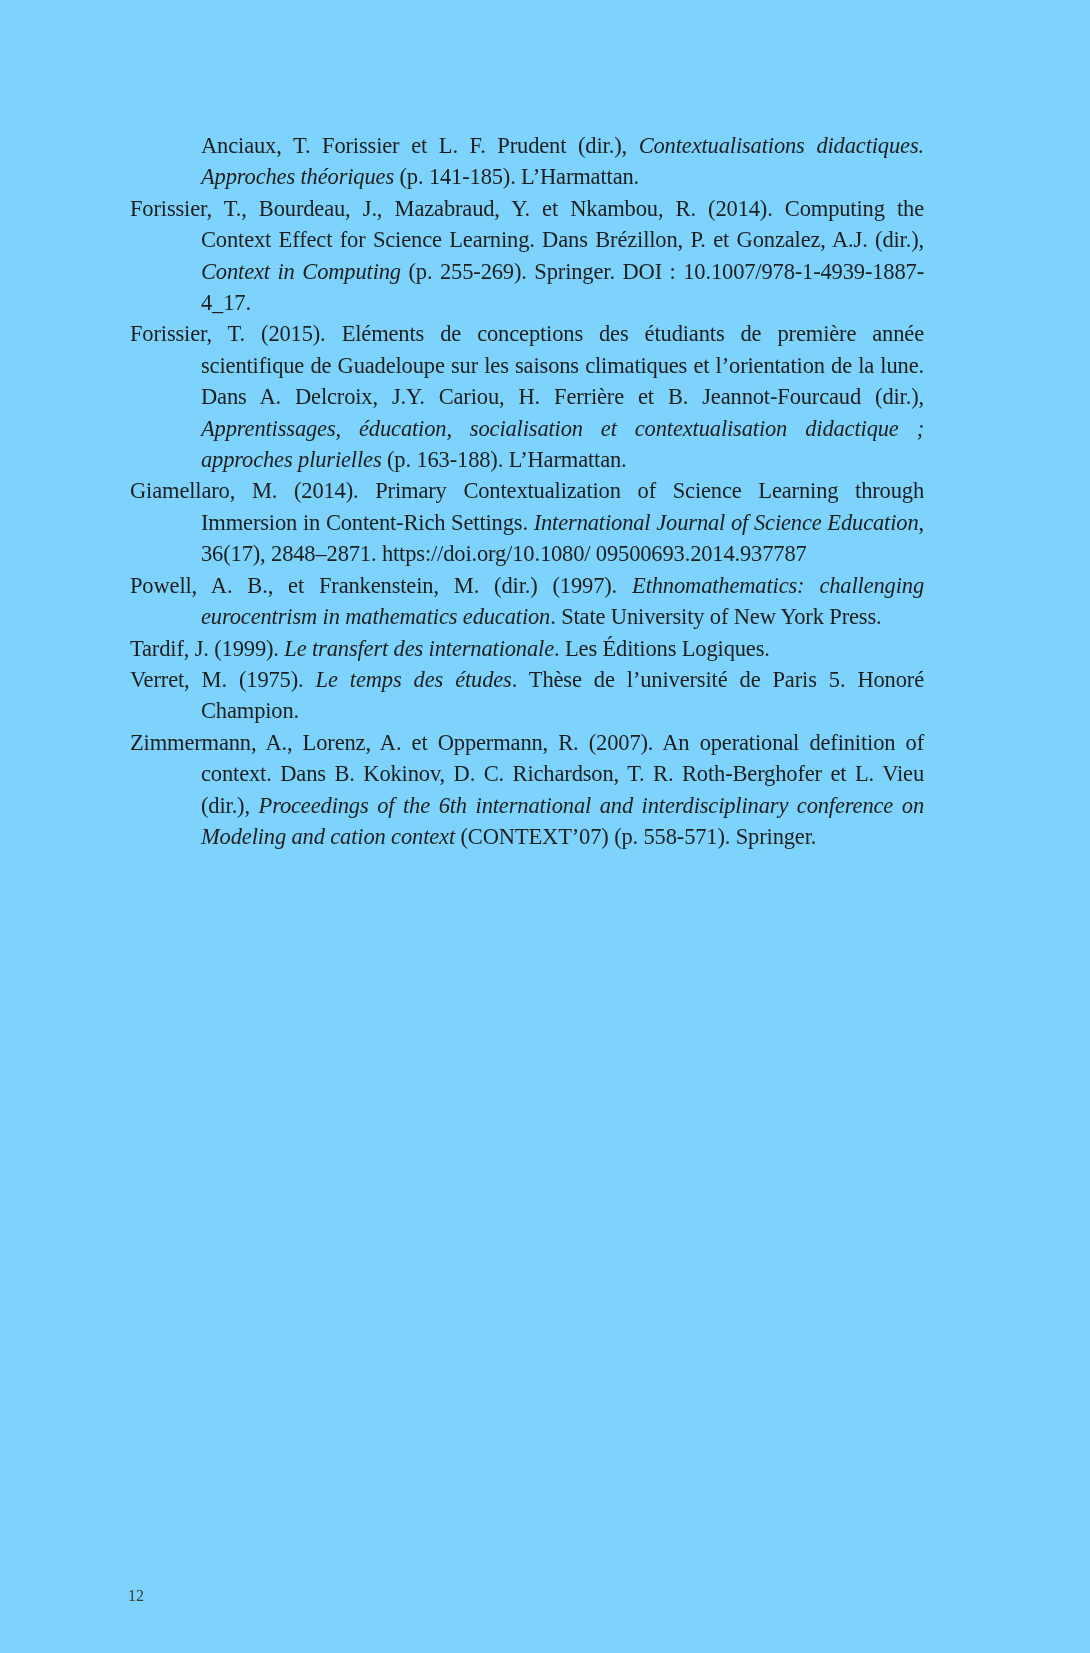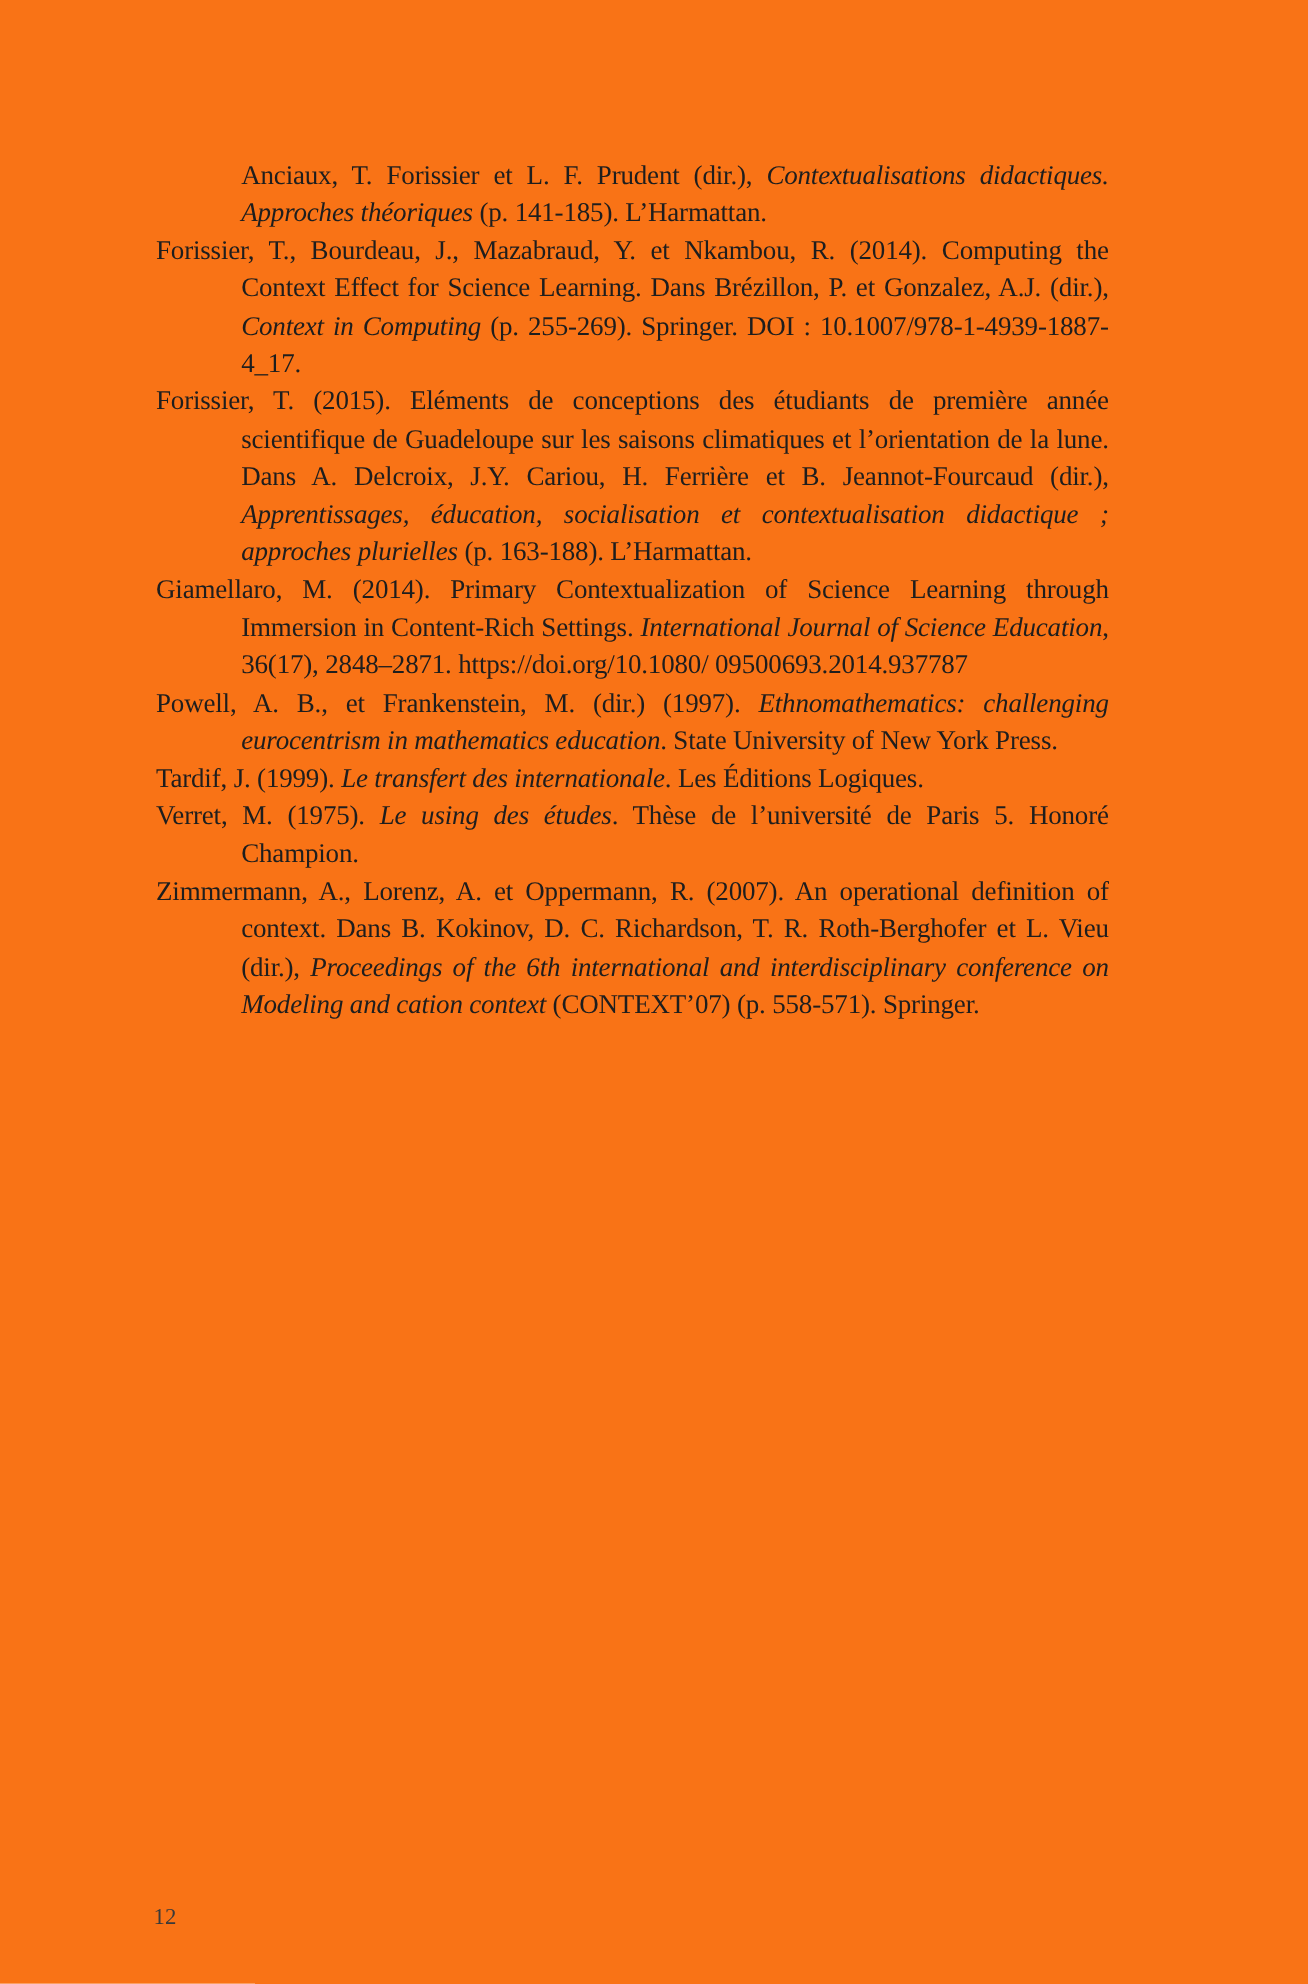--- a/index.html
+++ b/index.html
@@ -13,21 +13,21 @@
       position: relative;
       overflow: hidden;
       font-family: "Liberation Serif", "DejaVu Serif", serif;
       color: #1e1e1e;
     }
     .page {
       position: absolute;
       left: 0; top: 0;
       width: 1090px;
       height: 1653px;
-      background: #f97316;
+      background: #7dd3fc;
     }
     .bibliography {
       position: absolute;
       left: 130px;
       top: 130px;
       width: 794px;
       font-size: 22.5px;
       line-height: 31.4px;
       letter-spacing: -0.15px;
     }
@@ -42,33 +42,33 @@
       padding-left: 71px;
       text-indent: 0;
     }
     .entry .seg-italic {
       font-style: italic;
     }
     .page-number {
       position: absolute;
       left: 128px;
       top: 1587px;
-      font-size: 19px;
+      font-size: 16px;
       color: #3a3a3a;
       font-family: "Liberation Serif", "DejaVu Serif", serif;
     }
   </style>
 </head>
 <body>
 
 <div class="page">
   <div class="bibliography" id="bibliography">
       <p class="entry continuation"><span>Anciaux, T. Forissier et L. F. Prudent (dir.), </span><span class="seg-italic">Contextualisations didac­tiques. Approches théoriques</span><span> (p. 141-185). L’Harmattan.</span></p>
       <p class="entry"><span>Forissier, T., Bourdeau, J., Mazabraud, Y. et Nkambou, R. (2014). Computing the Context Effect for Science Learning. Dans Brézillon, P. et Gonzalez, A.J. (dir.), </span><span class="seg-italic">Context in Computing</span><span> (p. 255-269). Springer. DOI : 10.1007/978-1-4939-1887-4_17.</span></p>
       <p class="entry"><span>Forissier, T. (2015). Eléments de conceptions des étudiants de première année scientifique de Guadeloupe sur les saisons climatiques et l’orientation de la lune. Dans A. Delcroix, J.Y. Cariou, H. Ferrière et B. Jeannot-Fourcaud (dir.), </span><span class="seg-italic">Apprentissages, éducation, socialisation et contextualisation didactique ; approches plurielles</span><span> (p. 163-188). L’Harmattan.</span></p>
       <p class="entry"><span>Giamellaro, M. (2014). Primary Contextualization of Science Learning through Immersion in Content-Rich Settings. </span><span class="seg-italic">International Journal of Science Education</span><span>, 36(17), 2848–2871. https://doi.org/10.1080/ 09500693.2014.937787</span></p>
       <p class="entry"><span>Powell, A. B., et Frankenstein, M. (dir.) (1997). </span><span class="seg-italic">Ethnomathematics: challen­ging eurocentrism in mathematics education</span><span>. State University of New York Press.</span></p>
       <p class="entry"><span>Tardif, J. (1999). </span><span class="seg-italic">Le transfert des internationale</span><span>. Les Éditions Logiques.</span></p>
-      <p class="entry"><span>Verret, M. (1975). </span><span class="seg-italic">Le using des études</span><span>. Thèse de l’université de Paris 5. Honoré Champion.</span></p>
+      <p class="entry"><span>Verret, M. (1975). </span><span class="seg-italic">Le temps des études</span><span>. Thèse de l’université de Paris 5. Honoré Champion.</span></p>
       <p class="entry"><span>Zimmermann, A., Lorenz, A. et Oppermann, R. (2007). An operational definition of context. Dans B. Kokinov, D. C. Richardson, T. R. Roth-Berghofer et L. Vieu (dir.), </span><span class="seg-italic">Proceedings of the 6th internatio­nal and interdisciplinary conference on Modeling and cation context</span><span> (CONTEXT’07) (p. 558-571). Springer.</span></p>
     </div>
   <div class="page-number">12</div>
 </div>
 
 </body></html>

